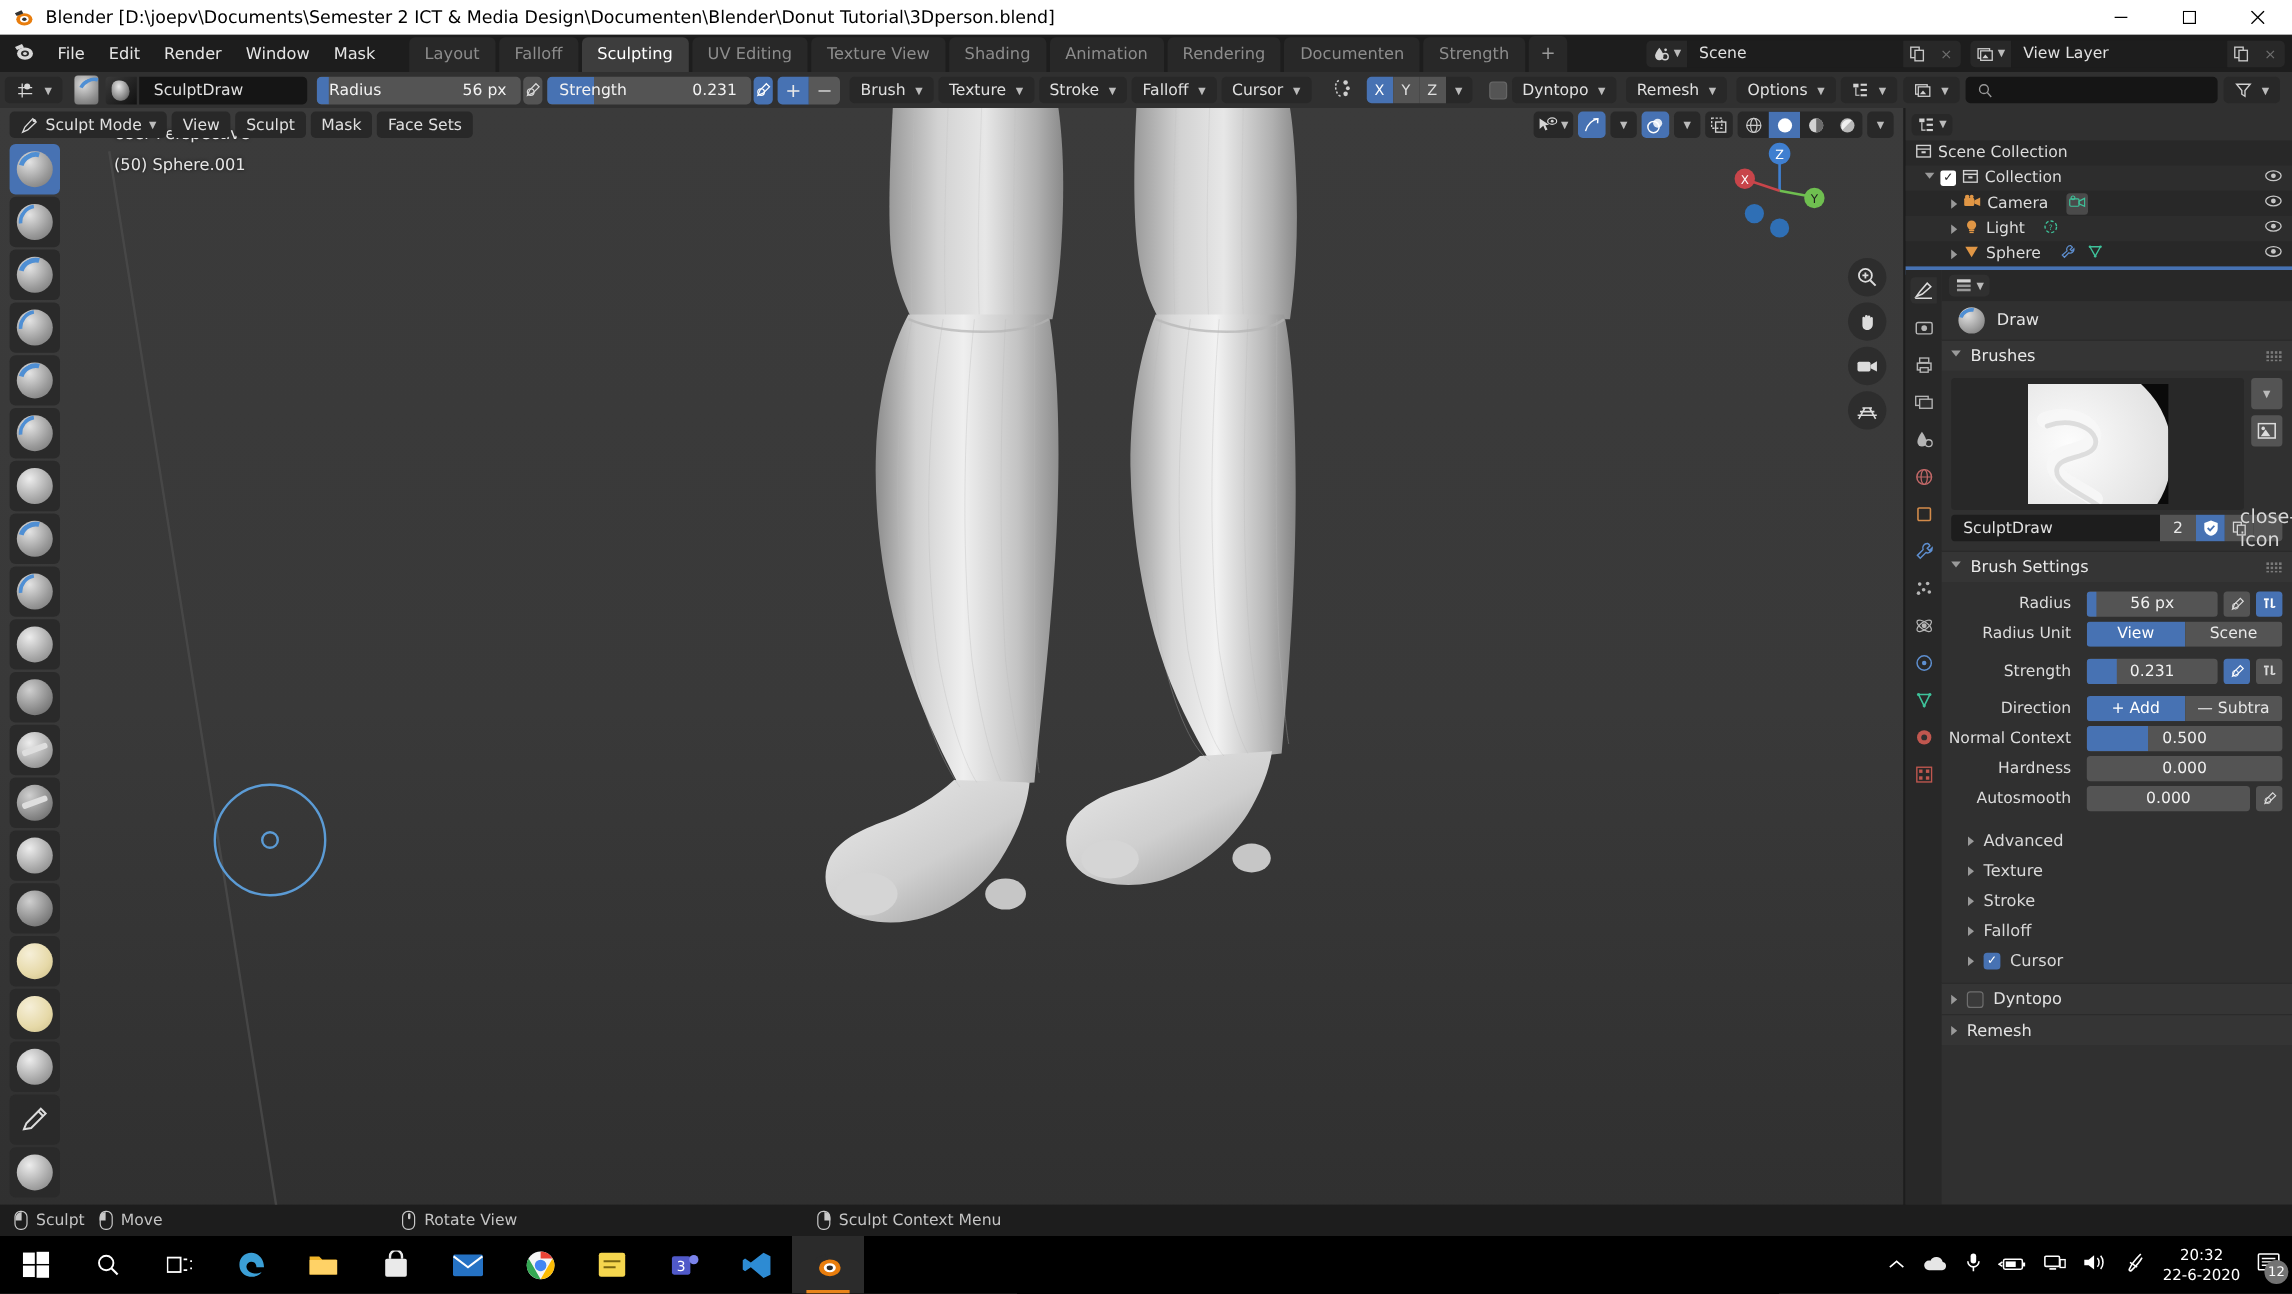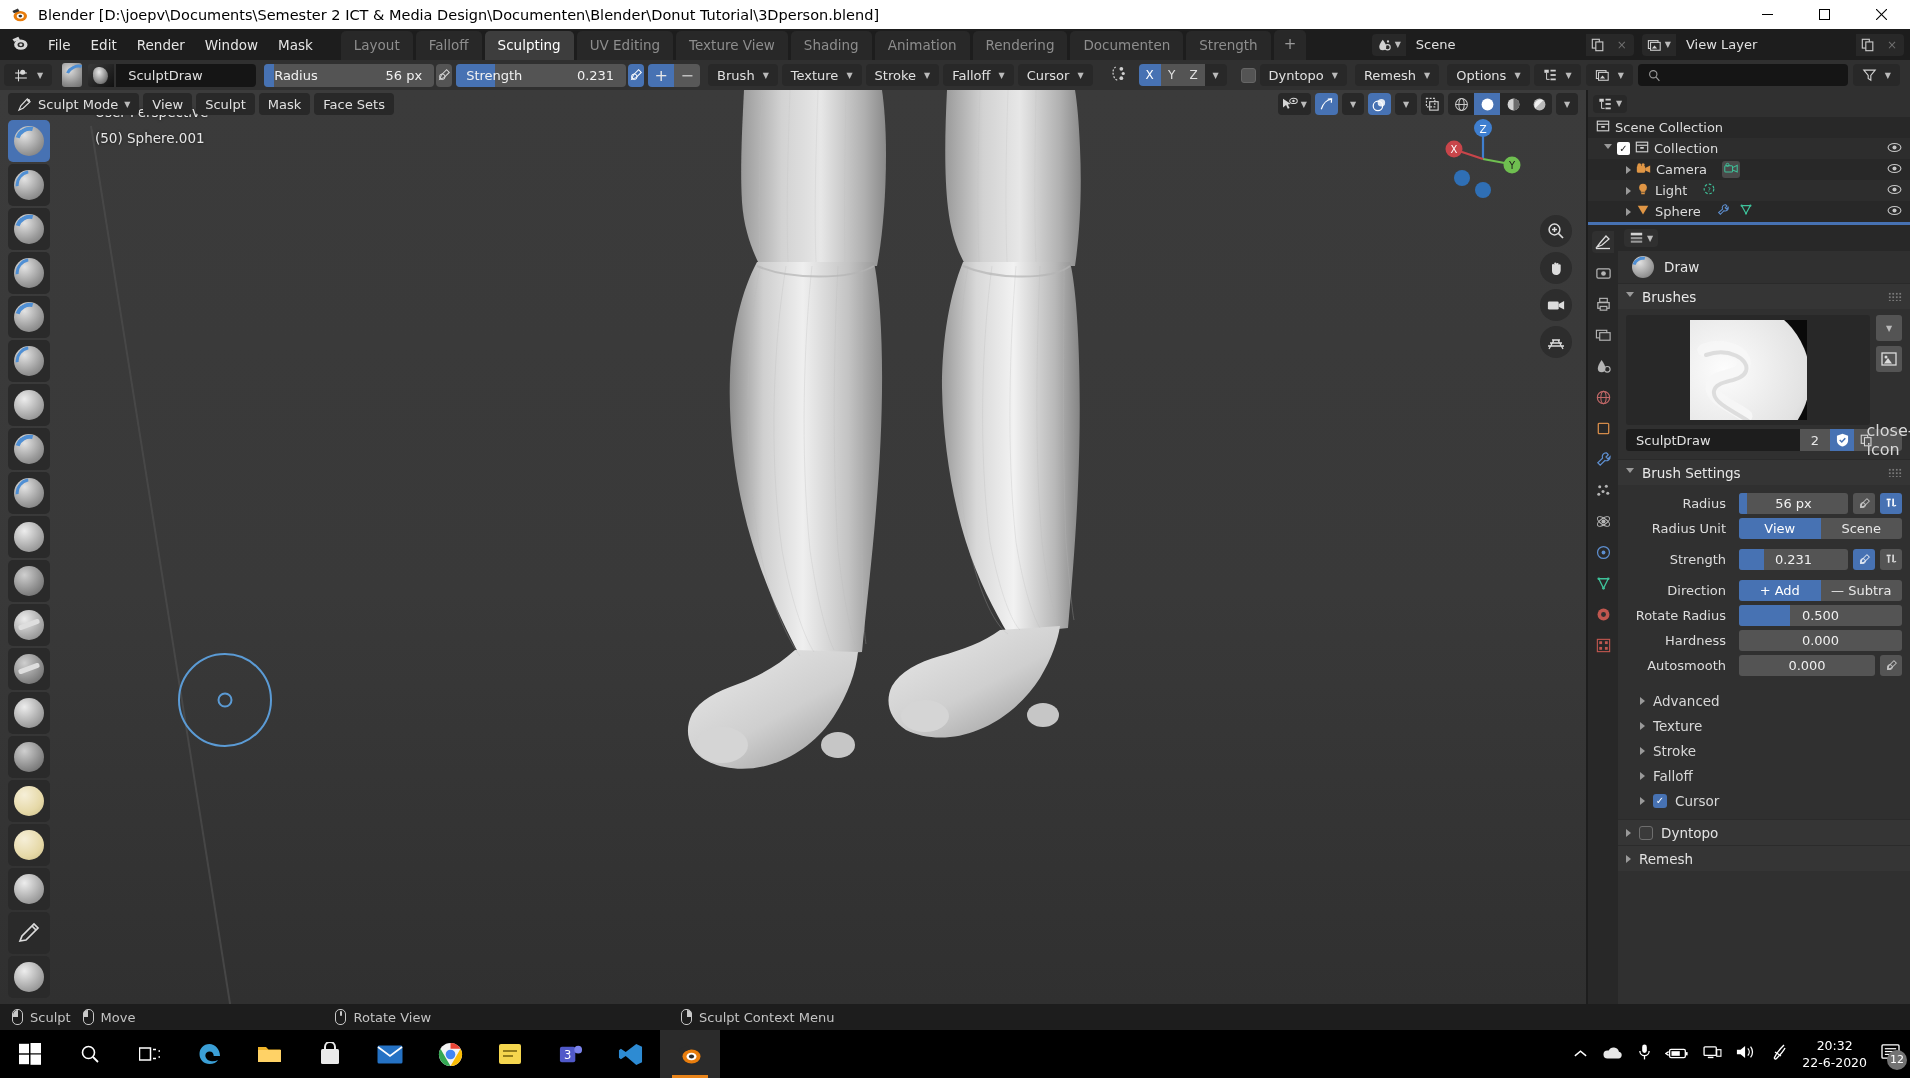--- a/index.html
+++ b/index.html
@@ -1252,21 +1252,21 @@
 
         <div class="pr-row" style="margin-top:6px">
           <div class="pr-label">Direction</div>
           <div class="seg">
             <div class="on">+  Add</div>
             <div>—  Subtra</div>
           </div>
         </div>
 
         <div class="pr-row">
-          <div class="pr-label">Rotate Radius</div>
+          <div class="pr-label">Normal Context</div>
           <div class="pr-field">
             <div class="fill" style="width:31%"></div>
             <span class="v">0.500</span>
           </div>
         </div>
 
         <div class="pr-row">
           <div class="pr-label">Hardness</div>
           <div class="pr-field">
             <div class="fill" style="width:0%"></div>

